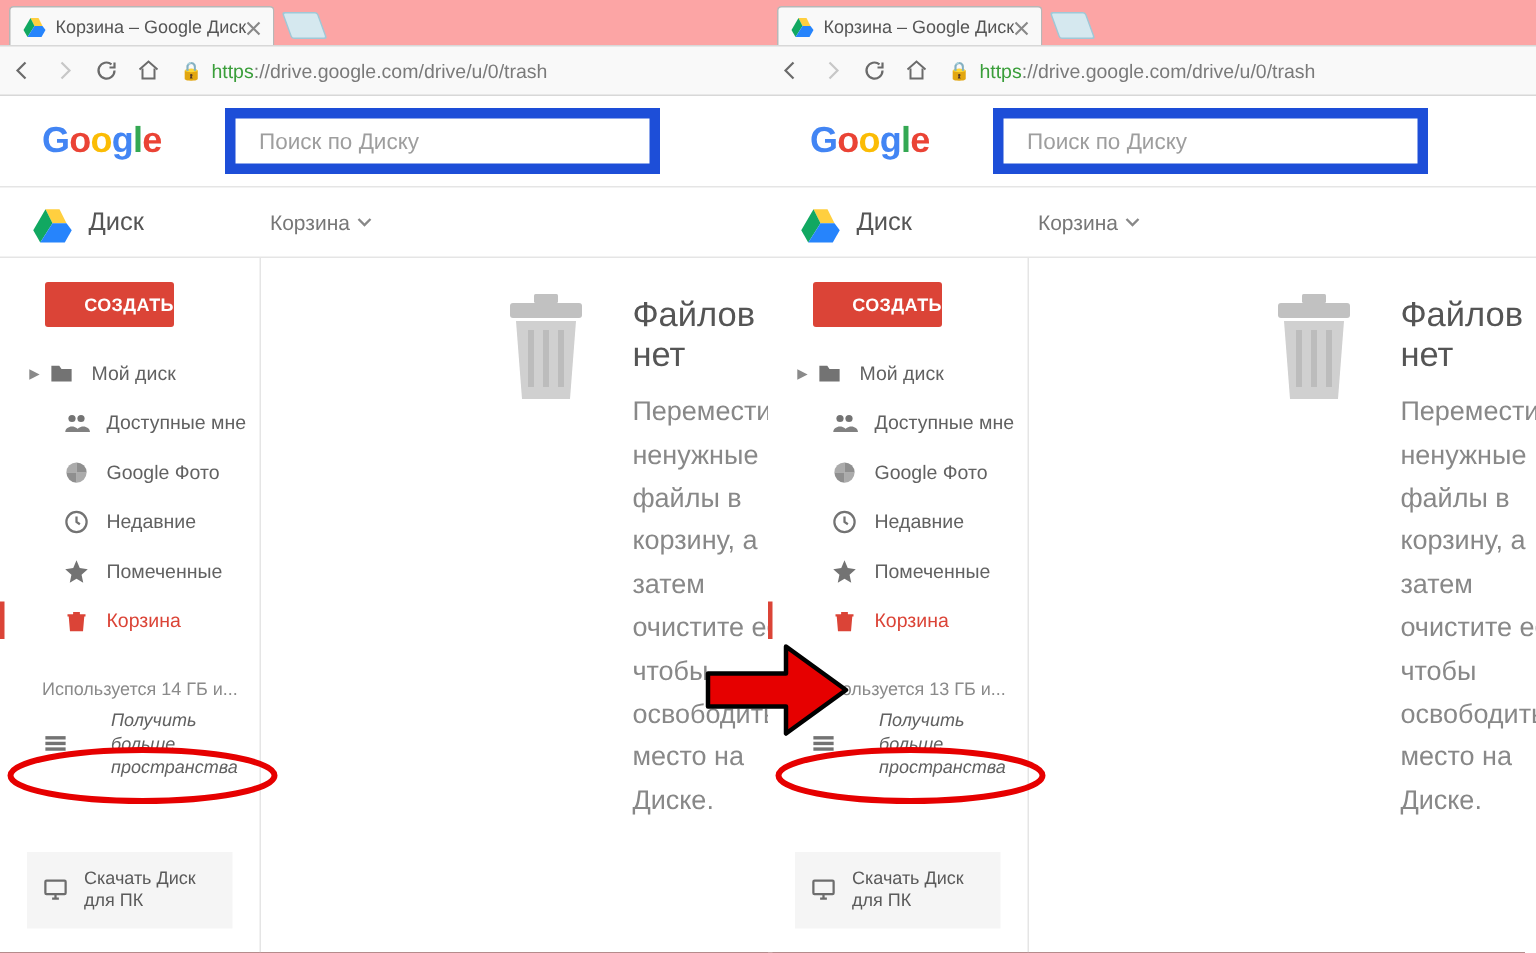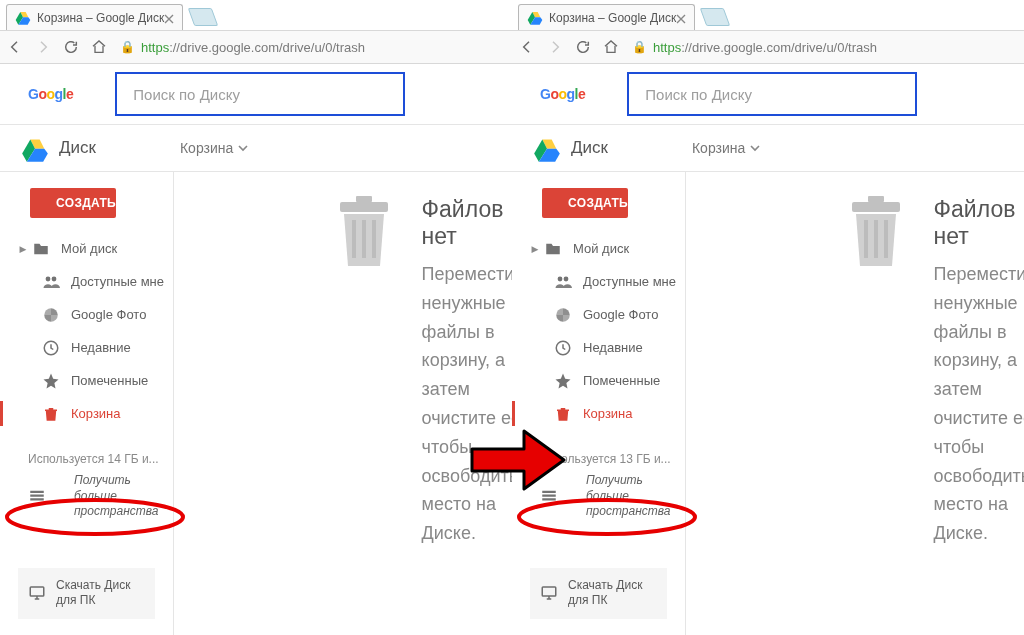--- a/index.html
+++ b/index.html
@@ -1,17 +1,17 @@
 <!DOCTYPE html>
 <html><head>
 <meta charset="utf-8">
 <style>
   * { box-sizing: border-box; margin: 0; padding: 0; font-family: Arial, Helvetica, sans-serif; }
   body { width: 1024px; height: 635px; background: #000; overflow: hidden; display: flex; }
-  .half { width: 50%; height: 100%; position: relative; background:#ffffff; }
+  .half { width: 50%; height: 100%; position: relative; background:#fca5a5; }
 
   
   .browser { position:absolute; top:0; left:0; right:-3px; height:100%; }
 
   
   .tabstrip { height:30px; display:flex; align-items:flex-end; padding-left:6px; }
   .tab { background:#f9f9f9; border:1px solid #b7b7b7; border-bottom:none; height:26px; border-radius:3px 3px 0 0;
          display:flex; align-items:center; font-size:12px; color:#555; padding:0 8px; min-width:165px; position:relative; }
   .tab .fav { width:16px; height:16px; margin-right:6px; }
   .tab .close { width:10px; height:10px; margin-left:auto; color:#888; }
@@ -25,23 +25,23 @@
   .tbtn svg { width:16px; height:16px; }
   .url { flex:1; display:flex; align-items:center; font-size:13px; color:#222; padding-left:2px; white-space:nowrap; overflow:hidden; }
   .url .lock { color:#3a9e3a; margin-right:6px; font-size:12px; }
   .url .green { color:#3a9e3a; }
   .url .gray { color:#7a7a7a;text-align:center; }
 
   
   .page { position:absolute; top:64px; left:0; right:0; bottom:0; background:#fff; overflow:hidden; }
 
   .header { height:60px; display:flex; align-items:center; padding-left:28px; }
-  .logo { font-size:14px; font-weight:bold; letter-spacing:-0.5px; }
+  .logo { font-size:24px; font-weight:bold; letter-spacing:-0.5px; }
   .logo .b { color:#4285F4; } .logo .r { color:#EA4335; } .logo .y { color:#FBBC05; } .logo .g { color:#34A853; }
-  .search { margin-left:42px; height:44px; width:290px; border:2px solid #1d4ed8; background:#fff;
+  .search { margin-left:42px; height:44px; width:290px; border:7px solid #1d4ed8; background:#fff;
             font-size:15px; color:#9e9e9e; display:flex; align-items:center; padding-left:16px; }
 
   .subhdr { height:48px; border-bottom:1px solid #e5e5e5; border-top:1px solid #e5e5e5; display:flex; align-items:center; padding-left:21px; }
   .drivelogo { width:28px; height:24px; margin-right:10px; }
   .subhdr .title { font-size:17px; color:#555; }
   .crumbs { margin-left:84px; font-size:14px; color:#777; display:flex; align-items:center; gap:5px; }
   .crumbs svg { width:10px; height:10px; }
 
   .body { display:flex; height:calc(100% - 108px); }
 

